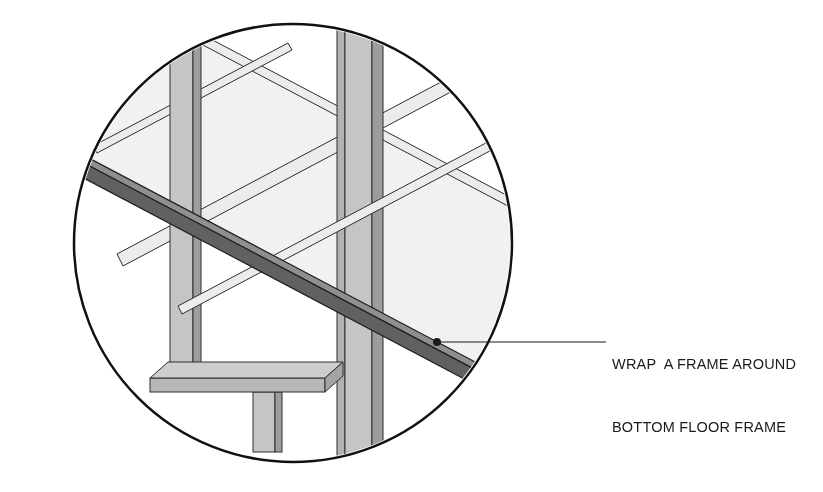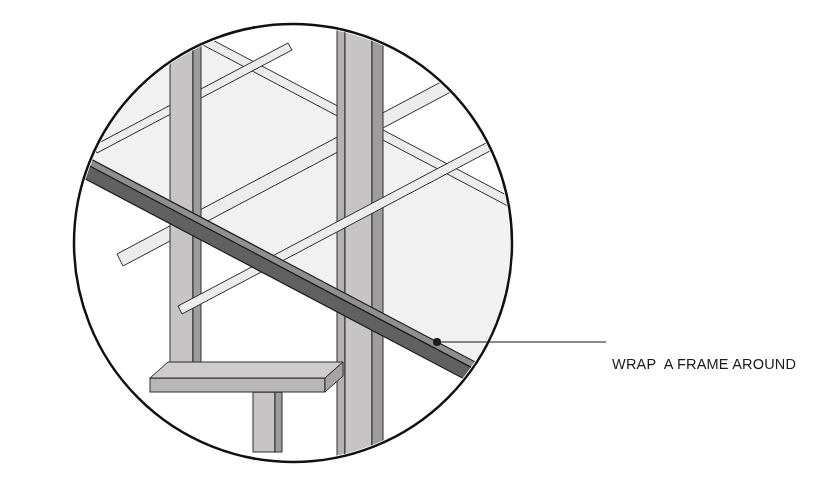--- a/index.html
+++ b/index.html
@@ -74,15 +74,16 @@
     </g>
 
     <circle cx="293" cy="243" r="219" class="circle-outline"></circle>
 
     <line x1="437" y1="342" x2="606" y2="342" class="leader"></line>
     <circle cx="437" cy="342" r="4" class="noline" fill="#1b1b1b"></circle>
   </svg>
 
   <div class="callout-text">
     <span>WRAP  A FRAME AROUND</span>
+    <span>BOTTOM FLOOR FRAME</span>
   </div>
 
 </div>
 
 </body></html>

